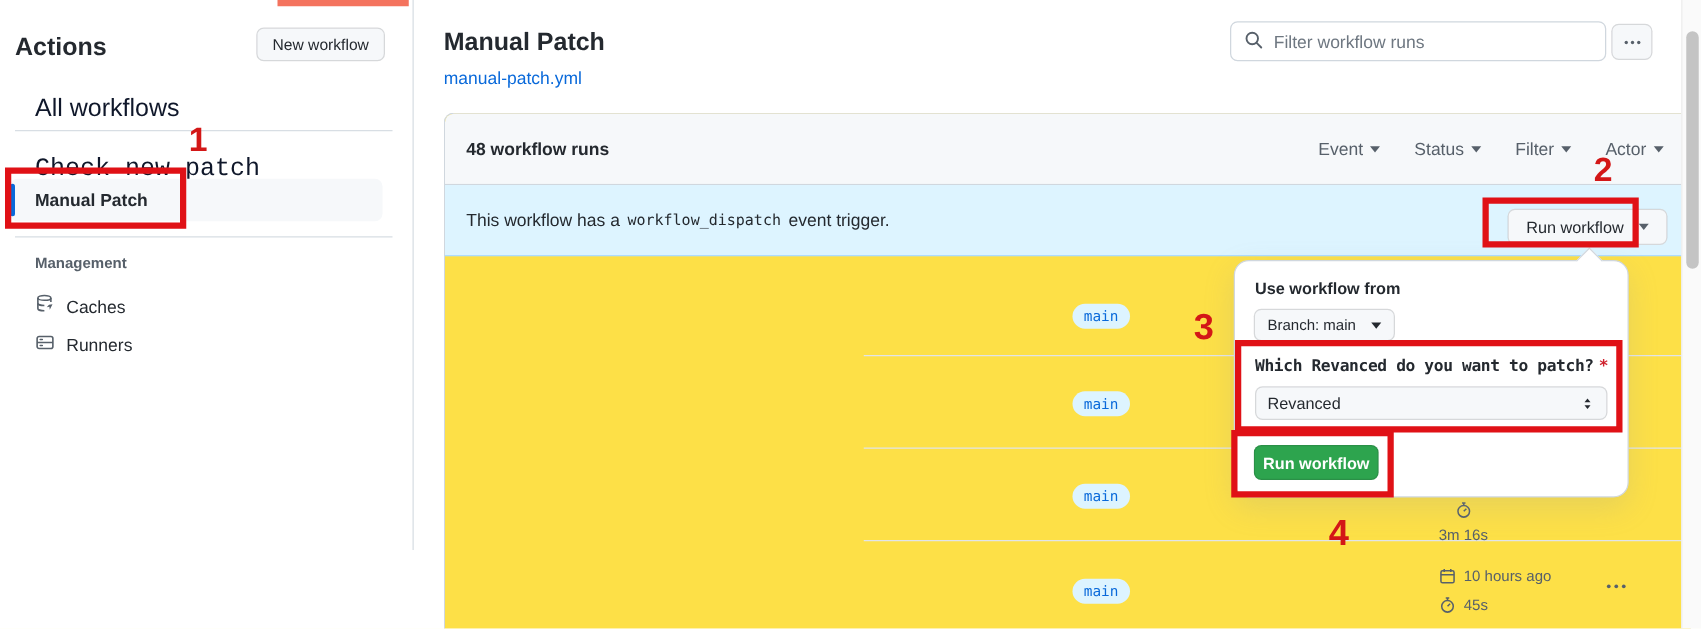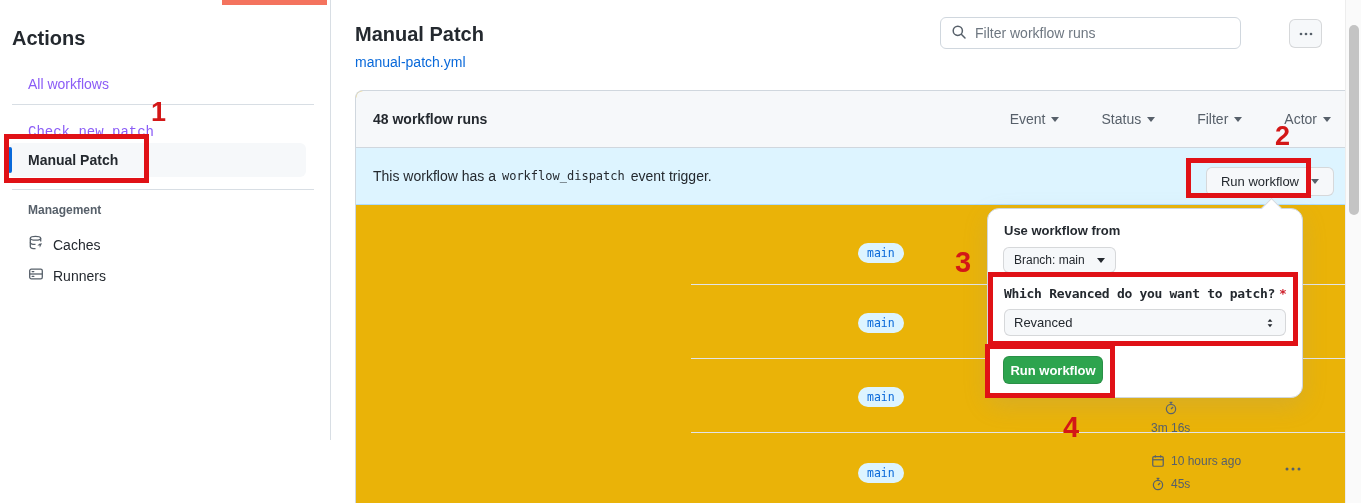--- a/index.html
+++ b/index.html
@@ -16,21 +16,21 @@
 
   
   .sidebar { left:0; top:0; width:331px; height:440px; border-right:1px solid #d8dee4; background:#fff; }
   .sidebar-title { left:12px; top:27px; font-size:20px; font-weight:700; color:#24292f; }
   .btn {
     display:inline-flex; align-items:center; justify-content:center; gap:6px;
     background:#f6f8fa; border:1px solid rgba(31,35,40,0.15); border-radius:6px;
     color:#24292f; font-weight:500; cursor:pointer; font-family:inherit;
   }
   .new-workflow-btn { left:205px; top:22px; height:27px; padding:0 12px; font-size:12.5px; }
-  .side-item { font-size:14px; color:#8b5cf6; cursor:pointer; }
+  .side-item { font-size:20px; color:#0f172a; cursor:pointer; }
   .item-all { left:28px; top:76px; }
   .side-divider { left:12px; width:302px; height:1px; background:#d8dee4; }
   .div1 { top:104px; } .div2 { top:189px; }
   .item-check { left:28px; top:124px;font-family:Liberation Mono, monospace; }
   .item-selected {
     left:8px; top:143px; width:298px; height:34px; background:#f6f8fa;
     border-radius:6px; display:flex; align-items:center; padding-left:20px;
     font-weight:700; font-size:14px; cursor:pointer;
   }
   .item-selected .active-bar {
@@ -40,43 +40,43 @@
   .mgmt-label { left:28px; top:203px; font-size:12px; font-weight:600; color:#57606a; }
   .mgmt-item { display:flex; align-items:center; gap:9px; font-size:14px; color:#24292f; cursor:pointer; }
   .item-caches { left:28px; top:235px; }
   .item-runners { left:28px; top:266px; }
   .mgmt-item svg { flex:0 0 auto; }
 
   
   .page-title { left:355px; top:23px; font-size:20px; font-weight:600; }
   .yml-link { left:355px; top:54px; font-size:14px; color:#0969da; cursor:pointer; text-decoration:none; }
   .search-box {
-    left:940px; top:17px; width:301px; height:32px;
+    left:984px; top:17px; width:301px; height:32px;
     border:1px solid #d0d7de; border-radius:6px; background:#fff;
     display:flex; align-items:center; padding:0 10px; gap:8px;
   }
   .search-box input {
     border:none; outline:none; flex:1; font-size:14px; color:#24292f;
     font-family:inherit; background:transparent;
   }
   .search-box input::placeholder { color:#6e7781; }
   .kebab-btn { left:1289px; top:19px; width:33px; height:29px; }
 
   
   .runs-panel {
     left:355px; top:90px; width:998px; height:413px;
-    border:1px solid #d0d7de; border-bottom:none; border-radius:8px 8px 0 0; background:#eab308;
+    border:1px solid #d0d7de; border-bottom:none; border-radius:8px 8px 0 0; background:#fde047;
   }
   .panel-header {
     position:absolute; left:0; right:0; top:0; height:57px; background:#f6f8fa;
     border-bottom:1px solid #d0d7de; border-radius:7px 7px 0 0;
     display:flex; align-items:center; padding:0 17px;
   }
   .runs-count { font-weight:700; font-size:14px; }
-  .filters { margin-left:auto; display:flex; gap:42px; color:#57606a; font-size:14px; padding-right:4px; }
+  .filters { margin-left:auto; display:flex; gap:27px; color:#57606a; font-size:14px; padding-right:4px; }
   .filter { display:inline-flex; align-items:center; cursor:pointer; }
   .caret-down {
     display:inline-block; width:0; height:0; margin-left:6px;
     border-left:4px solid transparent; border-right:4px solid transparent;
     border-top:5px solid currentColor;
   }
   .banner {
     position:absolute; left:0; right:0; top:57px; height:57px; background:#ddf4ff;
     border-bottom:1px solid rgba(84,174,255,0.35);
     display:flex; align-items:center; padding:0 17px; font-size:14px;
@@ -149,20 +149,21 @@
 </style>
 </head>
 <body>
 
 <div class="screen">
 
   <div class="abs orange-bar"></div>
 
   <aside class="abs sidebar">
     <div class="abs sidebar-title">Actions</div>
+    <button class="abs btn new-workflow-btn">New workflow</button>
 
     <div class="abs side-item item-all">All workflows</div>
     <div class="abs side-divider div1"></div>
     <div class="abs side-item item-check">Check new patch</div>
 
     <div class="abs item-selected">
       <span class="active-bar"></span>
       <span>Manual Patch</span>
     </div>
 

